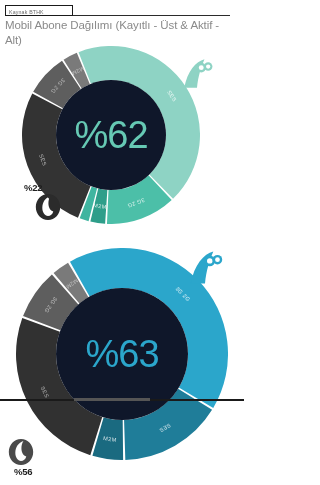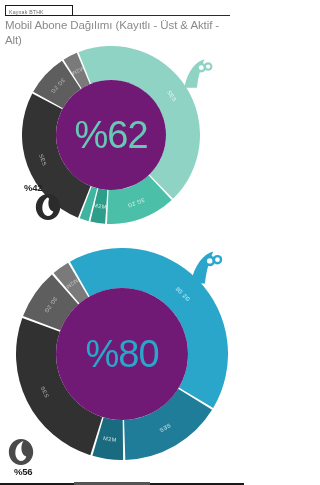--- a/index.html
+++ b/index.html
@@ -1,28 +1,28 @@
 <!DOCTYPE html>
 <html><head>
 <meta charset="utf-8">
 <style>
   html,body{margin:0;padding:0;background:#ffffff;}
   body{width:244px;height:485px;overflow:hidden;font-family:"Liberation Sans",sans-serif;-webkit-font-smoothing:antialiased;}
-  .page{position:relative;width:244px;height:485px;background:#fff;}
+  .page{position:relative;width:244px;height:401px;background:#fff;}
 
   
   .source-box{position:absolute;left:5px;top:5px;width:68px;height:11px;border:1px solid #1a1a1a;box-sizing:border-box;background:#fff;}
   .source-box span{display:block;font-size:5.2px;color:#6a6a6a;letter-spacing:.2px;padding:3px 0 0 3px;line-height:6px;white-space:nowrap;}
   .hdr-rule{position:absolute;left:73px;top:15px;width:157px;height:1px;background:#2b2b2b;}
   .title{position:absolute;left:5px;top:18px;width:232px;font-size:11.5px;line-height:15px;color:#8a8a8a;font-weight:400;letter-spacing:-.1px;}
 
   
   .donut-wrap{position:absolute;}
   .donut{position:relative;width:100%;height:100%;border-radius:50%;}
-  .hole{position:absolute;border-radius:50%;background:#701a75;display:flex;align-items:center;justify-content:center;text-align:right;}
+  .hole{position:absolute;border-radius:50%;background:#0f172a;display:flex;align-items:center;justify-content:center;text-align:right;}
   .pct{font-size:38px;font-weight:300;letter-spacing:-1px;line-height:1;}
 
   
   #donut-top{left:22px;top:46px;width:178px;height:178px;}
   #donut-top .hole{left:34px;top:34px;width:110px;height:110px;}
   #donut-top .pct{color:#66c9b4;}
 
   
   #donut-bottom{left:16px;top:248px;width:212px;height:212px;}
   #donut-bottom .hole{left:40px;top:40px;width:132px;height:132px;}
@@ -91,21 +91,21 @@
   <div class="turkcell" id="tc-top">
     <svg viewBox="0 0 64 64" width="34" height="34" aria-hidden="true">
       <path fill="#8ed3c4" d="M8 58 C14 26 30 8 46 4 C40 18 34 36 32 58 Z"></path>
       <circle fill="#8ed3c4" cx="40" cy="20" r="9"></circle>
       <circle fill="#ffffff" cx="40" cy="20" r="4.6"></circle>
       <circle fill="#8ed3c4" cx="53" cy="18" r="8"></circle>
       <circle fill="#ffffff" cx="53" cy="18" r="4"></circle>
     </svg>
   </div>
 
-  <div class="pct-small" id="pct-top-small">%42</div>
+  <div class="pct-small" id="pct-top-small">%22</div>
 
   <div class="vodafone" id="vf-top">
     <svg viewBox="0 0 64 72" width="26" height="30" aria-hidden="true">
       <path fill="#2b2b2b" d="M32 4 C15 4 2 18 2 36 C2 54 15 68 32 68 C49 68 62 54 62 36 C62 18 49 4 32 4 Z M32 58 C24 58 18 49 18 38 C18 24 26 13 38 9 C35 14 33 20 33 27 C33 38 38 45 45 47 C43 54 38 58 32 58 Z"></path>
     </svg>
   </div>
 
   <div class="donut-wrap" id="donut-bottom">
     <div class="donut">
       <svg viewBox="0 0 212 212" width="212" height="212">
@@ -113,21 +113,21 @@
             <path d="M 53.96420211679507 13.651336021259922 A 106 106 0 0 1 197.23865486241806 159.95839006953935 L 162.8089737822603 139.59673343952448 A 66 66 0 0 0 73.6003522614007 48.499888466067496 Z" fill="#2ba6cb"></path>
             <path d="M 196.0886254566076 161.8573143226478 A 106 106 0 0 1 109.32954046228163 211.94769539876756 L 108.0731100991565 171.96743298413827 A 66 66 0 0 0 162.09291773713304 140.77908250278068 Z" fill="#1f7d99"></path>
             <path d="M 107.1100091163221 211.99418795274428 A 106 106 0 0 1 76.42694275984171 207.79113068175596 L 87.58658700141088 169.37938325467826 A 66 66 0 0 0 106.69113775167226 171.99638117812378 Z" fill="#1a6a80"></path>
             <path d="M 74.30167602085484 207.14947482272535 A 106 106 0 0 1 6.26663849085206 70.09378045399923 L 43.90186924902109 83.64329726381084 A 66 66 0 0 0 86.26330771109829 168.97986168207427 Z" fill="#313131"></path>
             <path d="M 7.040474791296617 68.01299734819816 A 106 106 0 0 1 35.90094227569283 26.488226619171357 L 62.353416888638925 56.49266940438971 A 66 66 0 0 0 44.383691851184686 82.34771533001017 Z" fill="#5e5e5e"></path>
             <path d="M 37.58148510126124 25.037620964727935 A 106 106 0 0 1 52.04160993046058 14.761345137582012 L 72.40326656047546 49.19102621773974 A 66 66 0 0 0 63.39979261021926 55.58946211011362 Z" fill="#7a7a7a"></path>
           </g>
       </svg>
     </div>
     <div class="hole">
-      <div class="pct">%80</div>
+      <div class="pct">%63</div>
     </div>
     <div id="labels-bottom">
         <div class="seg-label" style="left: 167.445px; top: 45.829px; transform: translate(-50%, -50%) rotate(45.6deg);">3G 2G</div>
         <div class="seg-label" style="left: 149px; top: 180.478px; transform: translate(-50%, -50%) rotate(150deg);">SES</div>
         <div class="seg-label" style="left: 94.3285px; top: 191.204px; transform: translate(-50%, -50%) rotate(367.8deg);">M2M</div>
         <div class="seg-label dark" style="left: 28.9688px; top: 144.239px; transform: translate(-50%, -50%) rotate(423.6deg);">SES</div>
         <div class="seg-label dark" style="left: 35.3812px; top: 56.9186px; transform: translate(-50%, -50%) rotate(484.8deg);">3G 2G</div>
         <div class="seg-label dark" style="left: 56.1818px; top: 35.899px; transform: translate(-50%, -50%) rotate(504.6deg);">M2M</div>
       </div>
   </div>

